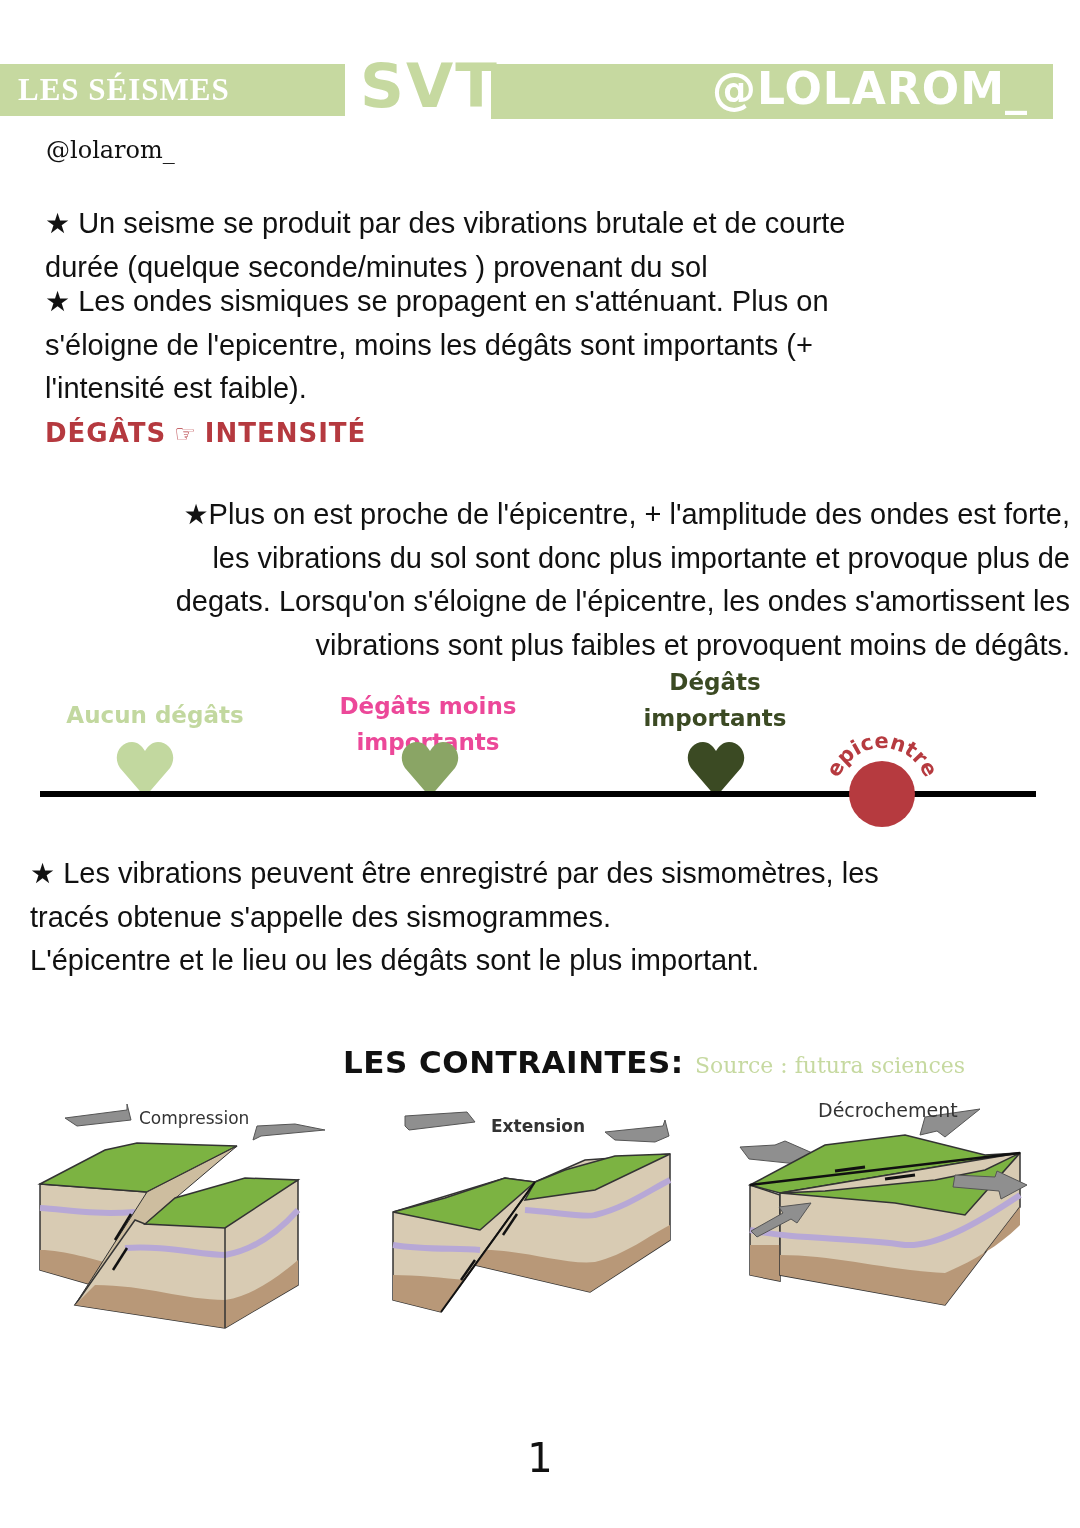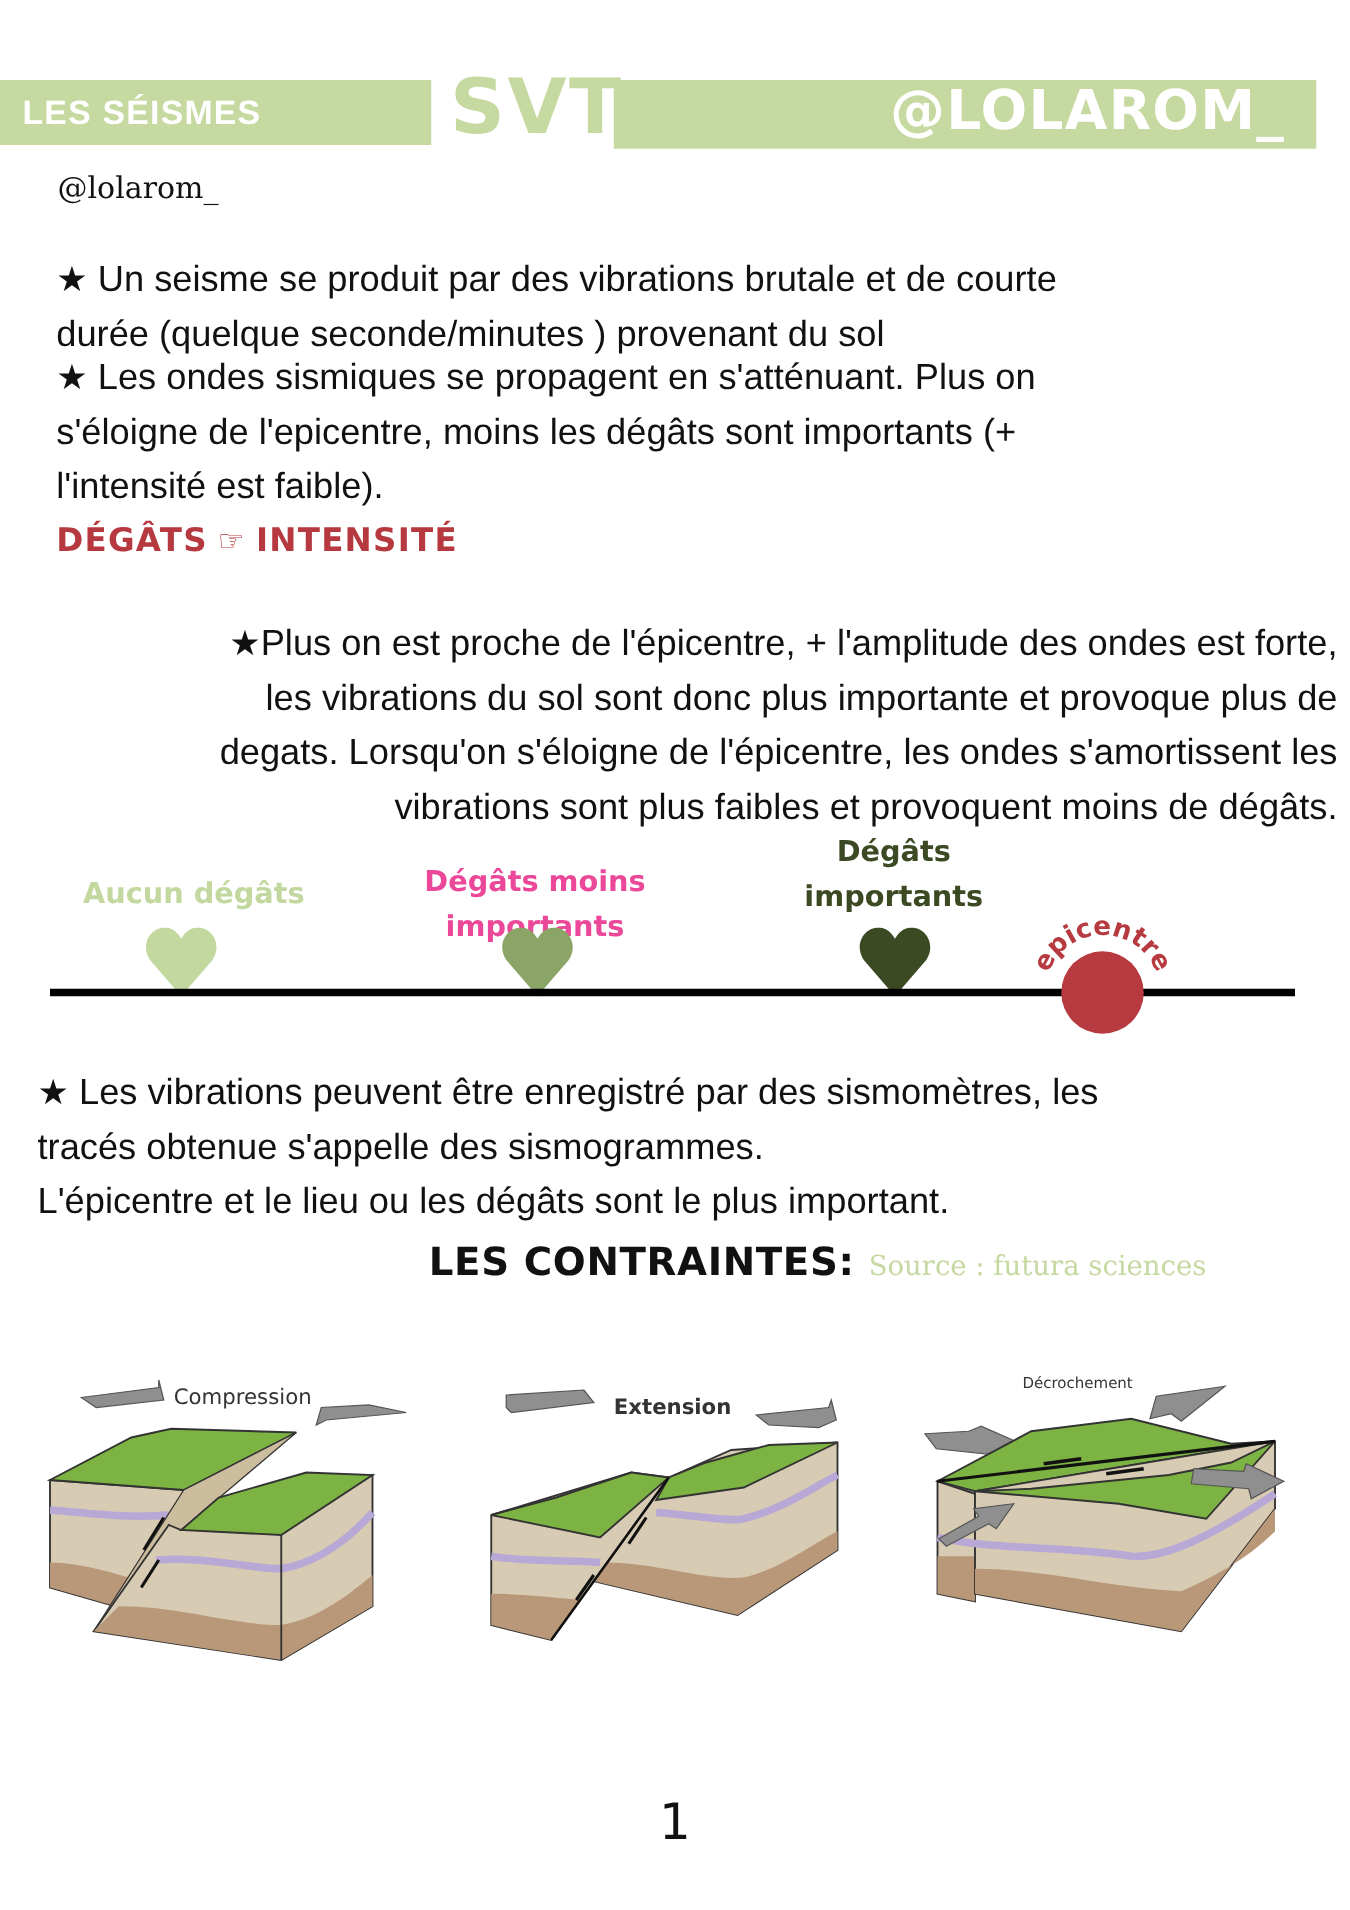--- a/index.html
+++ b/index.html
@@ -2,22 +2,22 @@
 <html><head>
 <meta charset="utf-8">
 <style>
   html, body { margin: 0; padding: 0; background: #ffffff; }
   body { width: 1080px; height: 1528px; position: relative; overflow: hidden;
          font-family: "DejaVu Sans", "Liberation Sans", sans-serif; color: #111; }
   .abs { position: absolute; }
 
   
   .hdr-left { left: 0; top: 64px; width: 345px; height: 52px; background: #c6d9a0; }
-  .hdr-title { left: 18px; top: 62px; font-family: Liberation Sans, sans-serif; font-weight: bold;
-               font-size: 27px; color: #ffffff; letter-spacing: 1px; line-height: 56px; }
+  .hdr-title { left: 18px; top: 62px; font-family: Liberation Serif, serif; font-weight: bold;
+               font-size: 31px; color: #ffffff; letter-spacing: 1px; line-height: 56px; }
   .hdr-svt { left: 360px; top: 50px; font-family: "DejaVu Sans", sans-serif; font-weight: bold;
              font-size: 61px; color: #c6d9a0; line-height: 72px; letter-spacing: 2px; }
   .hdr-right { left: 491px; top: 64px; width: 562px; height: 55px; background: #c6d9a0; }
   .hdr-handle { right: 52px; top: 60px; font-family: "DejaVu Sans", sans-serif; font-weight: bold;
                 font-size: 44px; color: #ffffff; line-height: 58px; letter-spacing: 1px; }
 
   .byline { left: 46px; top: 136px; font-family: "DejaVu Serif", serif; font-size: 24px; color: #111; }
 
   .para { font-family: "Liberation Sans", "DejaVu Sans", sans-serif; font-size: 29px; line-height: 43.5px;
           color: #111; white-space: pre-line; }
@@ -36,21 +36,21 @@
   .scale-line { left: 40px; top: 791px; width: 996px; height: 6px; background: #000; }
   .lbl { font-family: "DejaVu Sans", sans-serif; font-weight: bold; font-size: 23px; text-align: center;
          line-height: 36px; }
   .lbl1 { left: 55px; top: 697px; width: 200px; color: #c2d89f; }
   .lbl2 { left: 318px; top: 688px; width: 220px; color: #ec4899; }
   .lbl3 { left: 620px; top: 664px; width: 190px; color: #3b4a23; }
   .heart { width: 58px; height: 56px; }
   .epi-dot { left: 849px; top: 761px; width: 66px; height: 66px; border-radius: 50%; background: #b63a3f; }
 
   
-  .ctr-title { left: 343px; top: 992px; font-family: "DejaVu Sans", sans-serif; font-weight: bold;
+  .ctr-title { left: 343px; top: 1044px; font-family: "DejaVu Sans", sans-serif; font-weight: bold;
                font-size: 31px; color: #111; letter-spacing: 0.5px; }
   .ctr-src { font-family: "DejaVu Serif", serif; font-weight: normal; font-size: 22px; color: #c6d9a0;
              letter-spacing: 0; }
   .diag-label { font-family: "DejaVu Sans", sans-serif; font-size: 17px; color: #333; }
 
   .page-num { left: 0; width: 1080px; top: 1435px; text-align: center; font-family: "DejaVu Sans", sans-serif;
               font-size: 40px; color: #111; }
 </style>
 </head>
 <body>
@@ -164,16 +164,16 @@
     <polygon points="45,98 285,58 285,112 210,210 45,180" fill="#d8cbb3" stroke="#333" stroke-width="1.5"></polygon>
     <path d="M15,135 C60,145 120,142 170,150 C200,152 240,130 285,100" stroke="#b7a8d6" stroke-width="6" fill="none"></path>
     <path d="M45,160 C100,160 150,175 210,178 C240,165 265,150 285,130 L285,112 L210,210 L45,180 Z" fill="#b89878"></path>
     <polygon points="45,98 90,96 200,85 250,75 285,58 230,120 160,108" fill="#7cb342" stroke="#333" stroke-width="1.5"></polygon>
     <line x1="15" y1="90" x2="285" y2="58" stroke="#111" stroke-width="2.5"></line>
     <line x1="100" y1="76" x2="130" y2="72" stroke="#111" stroke-width="3"></line>
     <line x1="150" y1="84" x2="180" y2="80" stroke="#111" stroke-width="3"></line>
     <polygon points="220,80 260,82 262,76 292,90 266,104 264,96 218,92" fill="#8f8f8f" stroke="#555" stroke-width="1"></polygon>
     <polygon points="16,136 48,118 44,112 76,108 62,128 56,124 22,142" fill="#8f8f8f" stroke="#555" stroke-width="1"></polygon>
   </svg>
-  <div class="abs diag-label" style="left:83px; top:4px; font-size:12px;">Décrochement</div>
+  <div class="abs diag-label" style="left:83px; top:4px; font-size:19px;">Décrochement</div>
 </div>
 
 <div class="abs page-num">1</div>
 
 </body></html>

